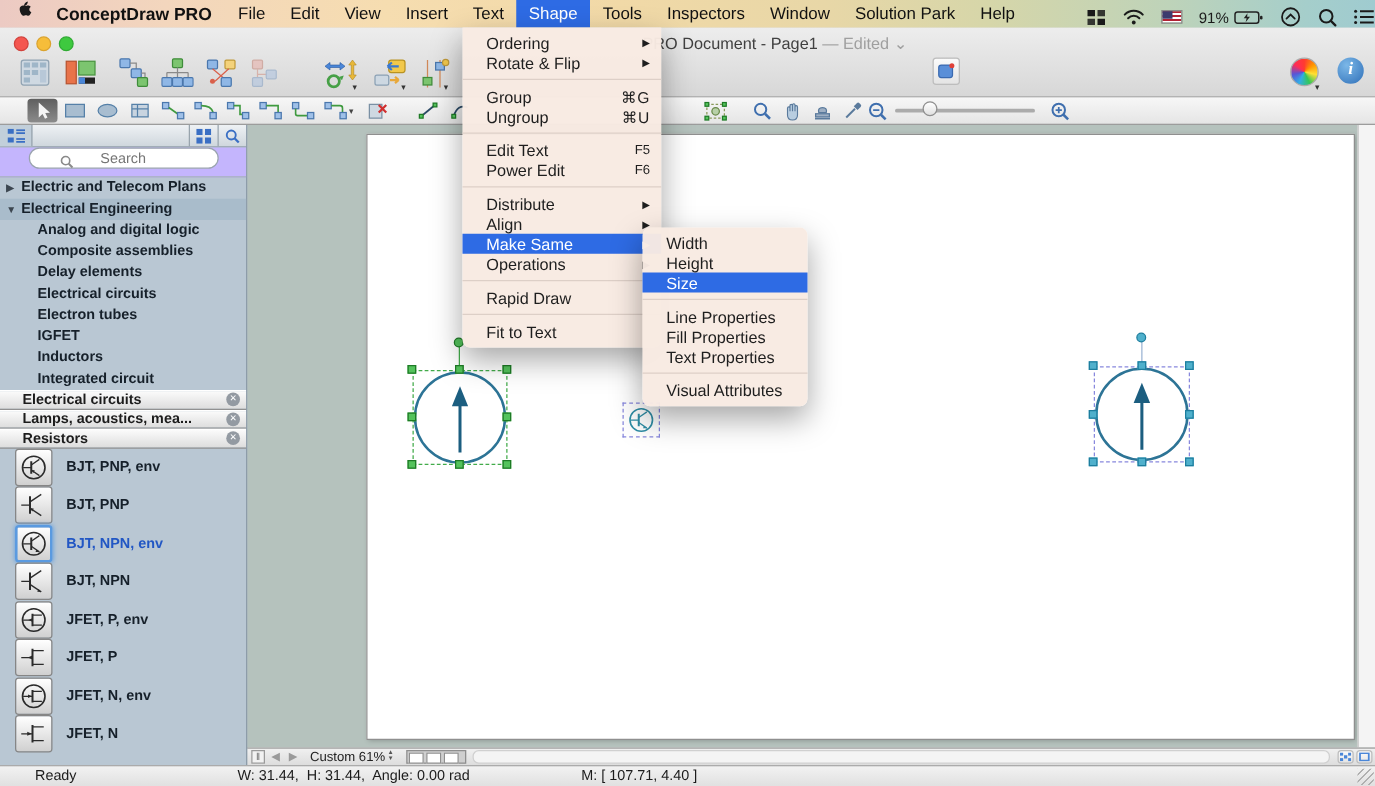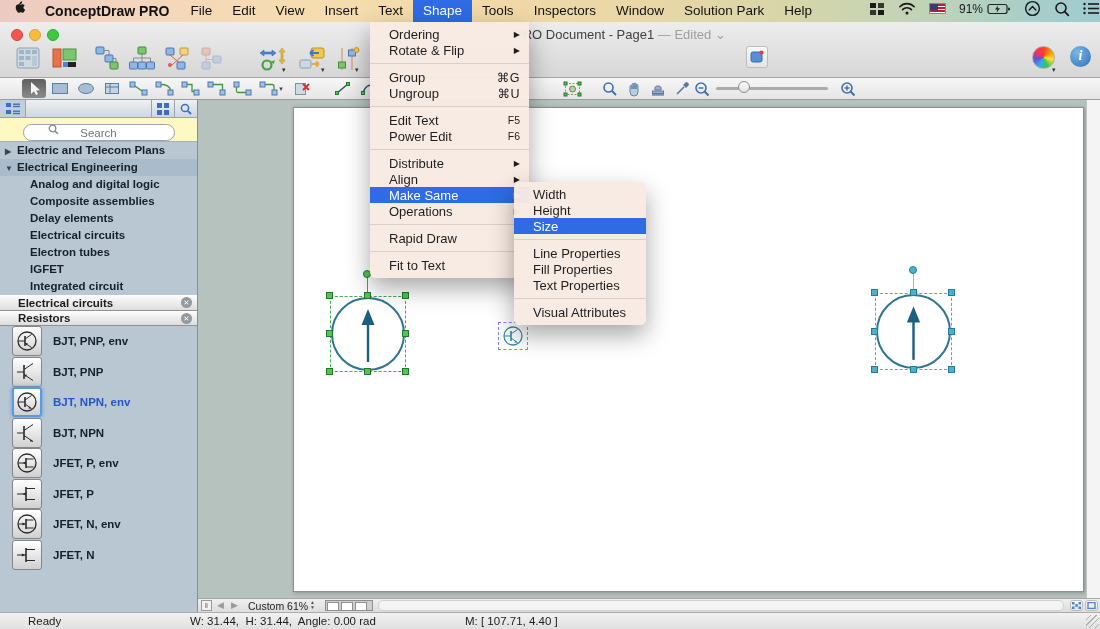--- a/index.html
+++ b/index.html
@@ -1,21 +1,21 @@
 <!DOCTYPE html>
 <html><head>
 <meta charset="utf-8">
 <style>
   *{margin:0;padding:0;box-sizing:border-box}
   html,body{width:1100px;height:629px;overflow:hidden;font-family:"Liberation Sans",sans-serif;}
   #app{position:relative;width:1100px;height:629px;background:#d8d8d8;}
   .abs{position:absolute;}
 
   
-  #menubar{left:0;top:0;width:1100px;height:22px;display:flex;align-items:flex-start;
+  #menubar{left:0;top:0;width:1100px;height:22px;display:flex;align-items:flex-end;
     background:linear-gradient(90deg,#eccac3 0%,#f3d6bd 12%,#f6ddb0 28%,#f1d9a7 45%,#e8d7a7 60%,#d6d6a9 72%,#bed3b9 85%,#a5cecb 95%,#9fcbd0 100%);
     font-size:13.5px;color:#111;z-index:60;}
   .mb-item{padding:0 10px;height:22px;line-height:22px;white-space:nowrap;}
   .mb-app{font-weight:bold;font-size:14px;padding:0 11px;}
   .mb-active{background:#2e6be4;color:#fff;}
   #mb-right{margin-left:auto;display:flex;align-items:center;gap:13px;}
   .flag{width:17px;height:11px;background:repeating-linear-gradient(#b22234 0 1.6px,#fff 1.6px 3.2px);position:relative;border:0.5px solid #888;}
   .flag::after{content:"";position:absolute;left:0;top:0;width:8px;height:6px;background:#3c3b6e;}
   .batt{display:flex;align-items:center;gap:4px;font-size:12px;color:#1a1a1a;}
 
@@ -32,21 +32,21 @@
   #toolbar2{left:0;top:78px;width:1100px;height:22px;background:linear-gradient(#f7f7f7,#e5e5e5);border-bottom:1px solid #9c9c9c;}
   .tool{position:absolute;top:1px;width:24px;height:19px;border-radius:3px;display:flex;align-items:center;justify-content:center;}
   .tool.sel{background:linear-gradient(#5f5f5f,#8b8b8b);}
   .slider-track{position:absolute;top:9px;height:3px;background:#ababab;border-radius:2px;}
   .slider-knob{position:absolute;top:3px;width:12px;height:12px;border-radius:50%;background:linear-gradient(#ffffff,#e0e0e0);border:1px solid #8f8f8f;}
 
   
   #sidebar{left:0;top:100px;width:198px;height:512px;background:#b9c7d3;border-right:1px solid #7f8f9c;overflow:hidden;}
   #sb-toolbar{position:relative;height:18px;background:linear-gradient(#eef1f4,#cfd7dd);border-bottom:1px solid #98a4ad;}
   .sb-btn{position:absolute;top:0;height:17px;display:flex;align-items:center;justify-content:center;}
-  #sb-search{position:relative;height:24px;background:#fef9c3;border-bottom:1px solid #a5b1bb;display:flex;align-items:flex-end;justify-content:center;}
+  #sb-search{position:relative;height:24px;background:#c4b5fd;border-bottom:1px solid #a5b1bb;display:flex;align-items:flex-start;justify-content:center;}
   #sb-search input{width:152px;height:17px;border-radius:9px;border:1px solid #9aa4ae;background:#fff;font-size:11.5px;color:#333;text-align:center;font-family:"Liberation Sans",sans-serif;outline:none;}
   #sb-search svg{position:absolute;left:48px;top:6px;}
   .trow{height:17px;line-height:17px;font-size:11.5px;font-weight:bold;color:#16202a;padding-left:30px;white-space:nowrap;}
   .trow.parent{padding-left:5px;}
   .trow.hl{background:#a9bccb;}
   .tri{display:inline-block;width:12px;color:#3c4650;font-size:8px;}
   .sect{height:15.5px;background:linear-gradient(#fbfbfb,#dddddd);border-top:1px solid #fff;border-bottom:1px solid #919191;display:flex;align-items:center;font-size:11.5px;font-weight:bold;color:#1c1c1c;padding:0 5px 0 18px;}
   .sect.sel{background:linear-gradient(#90baea,#5285cc);color:#0e2240;border-bottom:1px solid #3a6aa8;}
   .sect .x{margin-left:auto;width:11px;height:11px;border-radius:50%;background:#939aa2;color:#fff;font-size:7px;line-height:11px;text-align:center;font-weight:normal;}
   .litem{height:30.5px;display:flex;align-items:center;padding-left:12px;gap:11px;}
@@ -418,24 +418,29 @@
       <input class="search" type="text" placeholder="Search" style="">
     </div>
     <div class="trow parent"><span class="tri">▶</span><span>Electric and Telecom Plans</span></div>
     <div class="trow parent hl"><span class="tri">▼</span><span>Electrical Engineering</span></div>
     <div class="trow">Analog and digital logic</div>
     <div class="trow">Composite assemblies</div>
     <div class="trow">Delay elements</div>
     <div class="trow">Electrical circuits</div>
     <div class="trow">Electron tubes</div>
     <div class="trow">IGFET</div>
+    <div class="trow">Inductors</div>
     <div class="trow">Integrated circuit</div>
 
     <div class="sect">
         <span>Electrical circuits</span>
+        <span class="x">✕</span>
+      </div>
+    <div class="sect">
+        <span>Lamps, acoustics, mea...</span>
         <span class="x">✕</span>
       </div>
     <div class="sect">
         <span>Resistors</span>
         <span class="x">✕</span>
       </div>
 
     <div class="litem">
       <div class="ltile">
           <svg width="24" height="24" viewBox="0 0 24 24">

